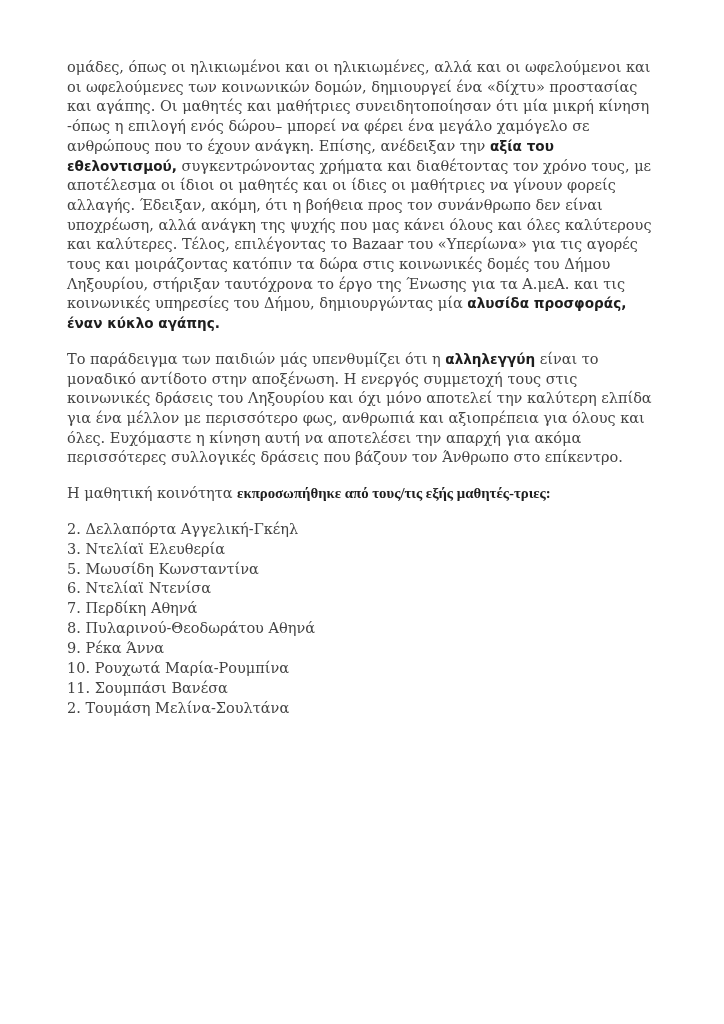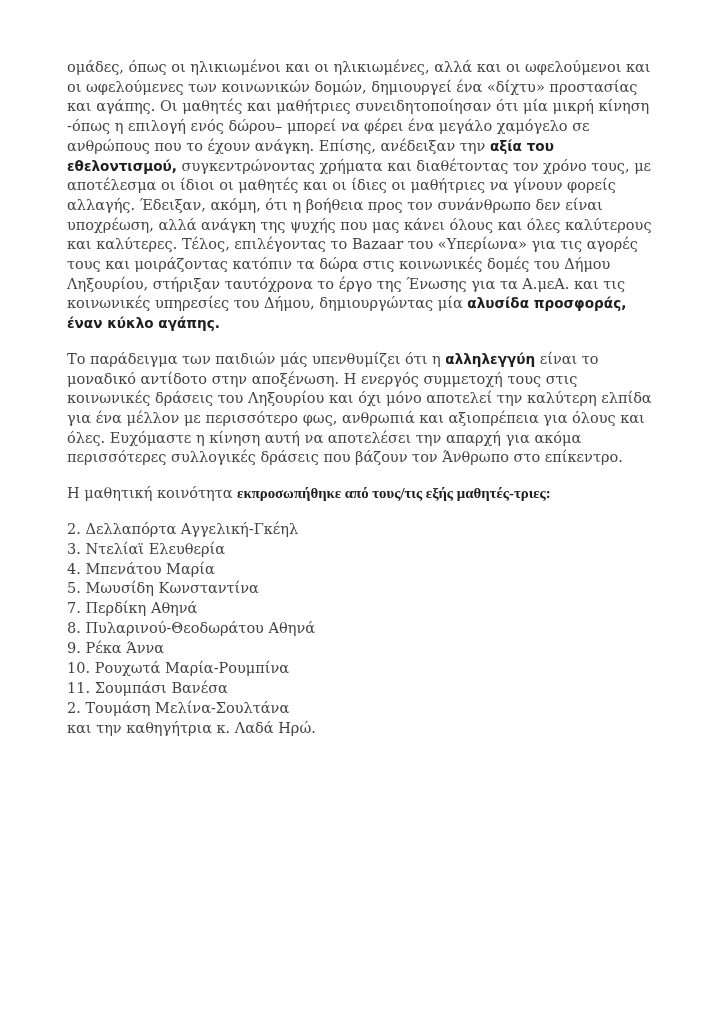--- a/index.html
+++ b/index.html
@@ -58,24 +58,23 @@
 <div class="page">
   <div class="content">
     <div id="paragraphs">
         <p class="para"><span class="seg-normal">ομάδες, όπως οι ηλικιωμένοι και οι ηλικιωμένες, αλλά και οι ωφελούμενοι και οι ωφελούμενες των κοινωνικών δομών, δημιουργεί ένα «δίχτυ» προστασίας και αγάπης. Οι μαθητές και μαθήτριες συνειδητοποίησαν ότι μία μικρή κίνηση -όπως η επιλογή ενός δώρου– μπορεί να φέρει ένα μεγάλο χαμόγελο σε ανθρώπους που το έχουν ανάγκη. Επίσης, ανέδειξαν την </span><span class="seg-bold-sans">αξία του εθελοντισμού,</span><span class="seg-normal"> συγκεντρώνοντας χρήματα και διαθέτοντας τον χρόνο τους, με αποτέλεσμα οι ίδιοι οι μαθητές και οι ίδιες οι μαθήτριες να γίνουν φορείς αλλαγής. Έδειξαν, ακόμη, ότι η βοήθεια προς τον συνάνθρωπο δεν είναι υποχρέωση, αλλά ανάγκη της ψυχής που μας κάνει όλους και όλες καλύτερους και καλύτερες. Τέλος, επιλέγοντας το Bazaar του «Υπερίωνα» για τις αγορές τους και μοιράζοντας κατόπιν τα δώρα στις κοινωνικές δομές του Δήμου Ληξουρίου, στήριξαν ταυτόχρονα το έργο της Ένωσης για τα Α.μεΑ. και τις κοινωνικές υπηρεσίες του Δήμου, δημιουργώντας μία </span><span class="seg-bold-sans">αλυσίδα προσφοράς, έναν κύκλο αγάπης.</span></p>
         <p class="para"><span class="seg-normal">Το παράδειγμα των παιδιών μάς υπενθυμίζει ότι η </span><span class="seg-bold-sans">αλληλεγγύη</span><span class="seg-normal"> είναι το μοναδικό αντίδοτο στην αποξένωση. Η ενεργός συμμετοχή τους στις κοινωνικές δράσεις του Ληξουρίου και όχι μόνο αποτελεί την καλύτερη ελπίδα για ένα μέλλον με περισσότερο φως, ανθρωπιά και αξιοπρέπεια για όλους και όλες. Ευχόμαστε η κίνηση αυτή να αποτελέσει την απαρχή για ακόμα περισσότερες συλλογικές δράσεις που βάζουν τον Άνθρωπο στο επίκεντρο.</span></p>
         <p class="para"><span class="seg-normal">Η μαθητική κοινότητα </span><span class="seg-bold-serif">εκπροσωπήθηκε από τους/τις εξής μαθητές-τριες:</span></p>
       </div>
     <div id="student-list" class="list">
         <div class="list-line"><span>2.</span> <span>Δελλαπόρτα Αγγελική-Γκέηλ</span></div>
         <div class="list-line"><span>3.</span> <span>Ντελίαϊ Ελευθερία</span></div>
-        <div class="list-line"><span>4.</span> <span>Μπενάτου Μαρία</span></div>
         <div class="list-line"><span>5.</span> <span>Μωυσίδη Κωνσταντίνα</span></div>
+        <div class="list-line"><span>6.</span> <span>Ντελίαϊ Ντενίσα</span></div>
         <div class="list-line"><span>7.</span> <span>Περδίκη Αθηνά</span></div>
         <div class="list-line"><span>8.</span> <span>Πυλαρινού-Θεοδωράτου Αθηνά</span></div>
         <div class="list-line"><span>9.</span> <span>Ρέκα Άννα</span></div>
         <div class="list-line"><span>10.</span> <span>Ρουχωτά Μαρία-Ρουμπίνα</span></div>
         <div class="list-line"><span>11.</span> <span>Σουμπάσι Βανέσα</span></div>
         <div class="list-line"><span>2.</span> <span>Τουμάση Μελίνα-Σουλτάνα</span></div>
-        <div class="list-line">και την καθηγήτρια κ. Λαδά Ηρώ.</div>
       </div>
   </div>
 </div>
 
 </body></html>

